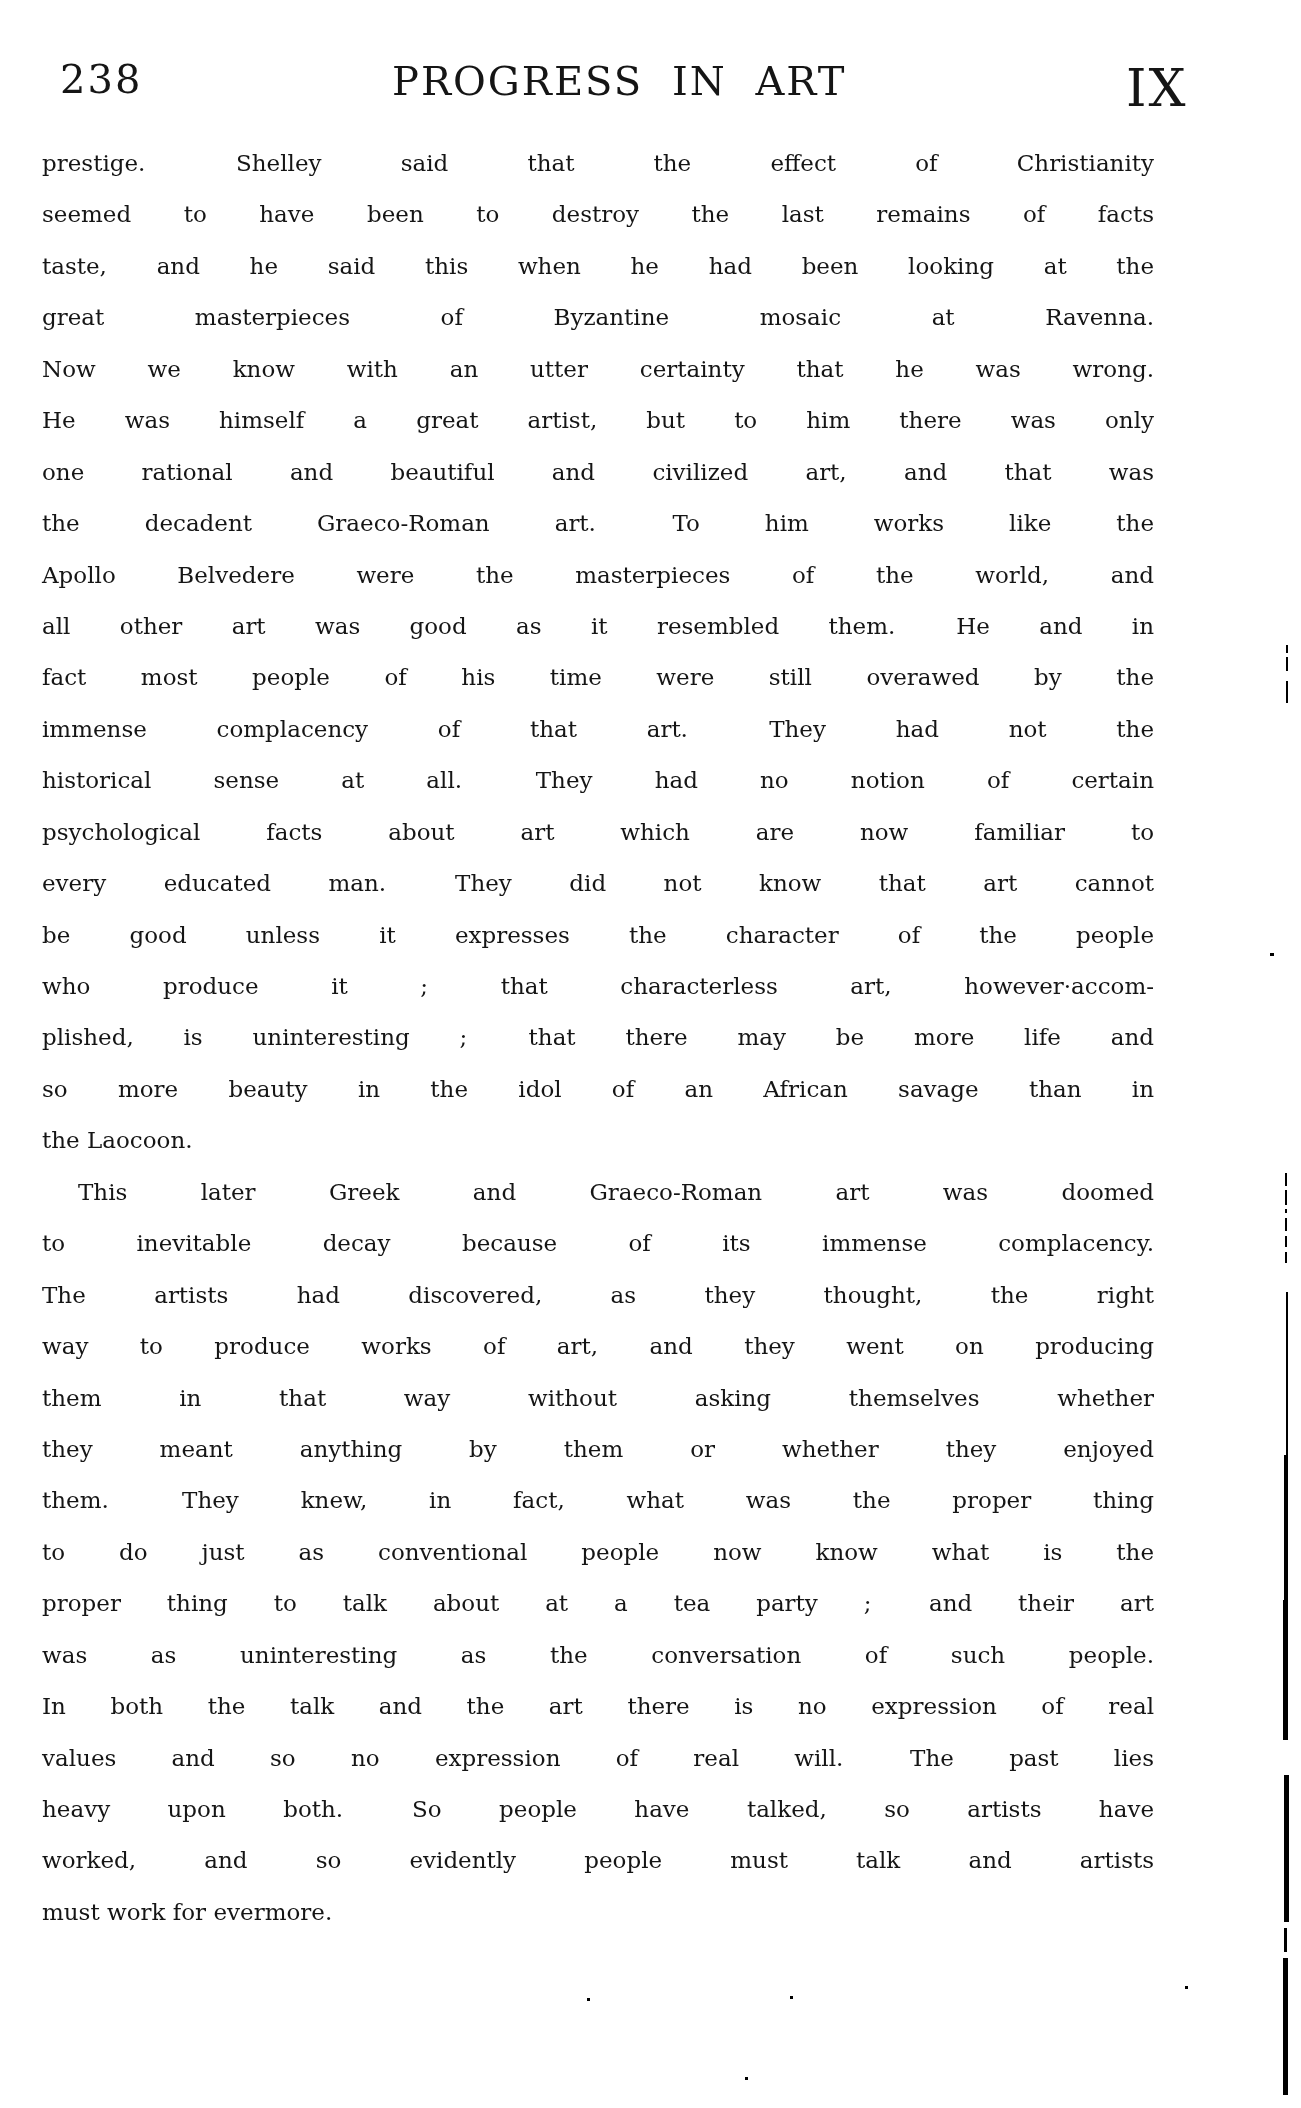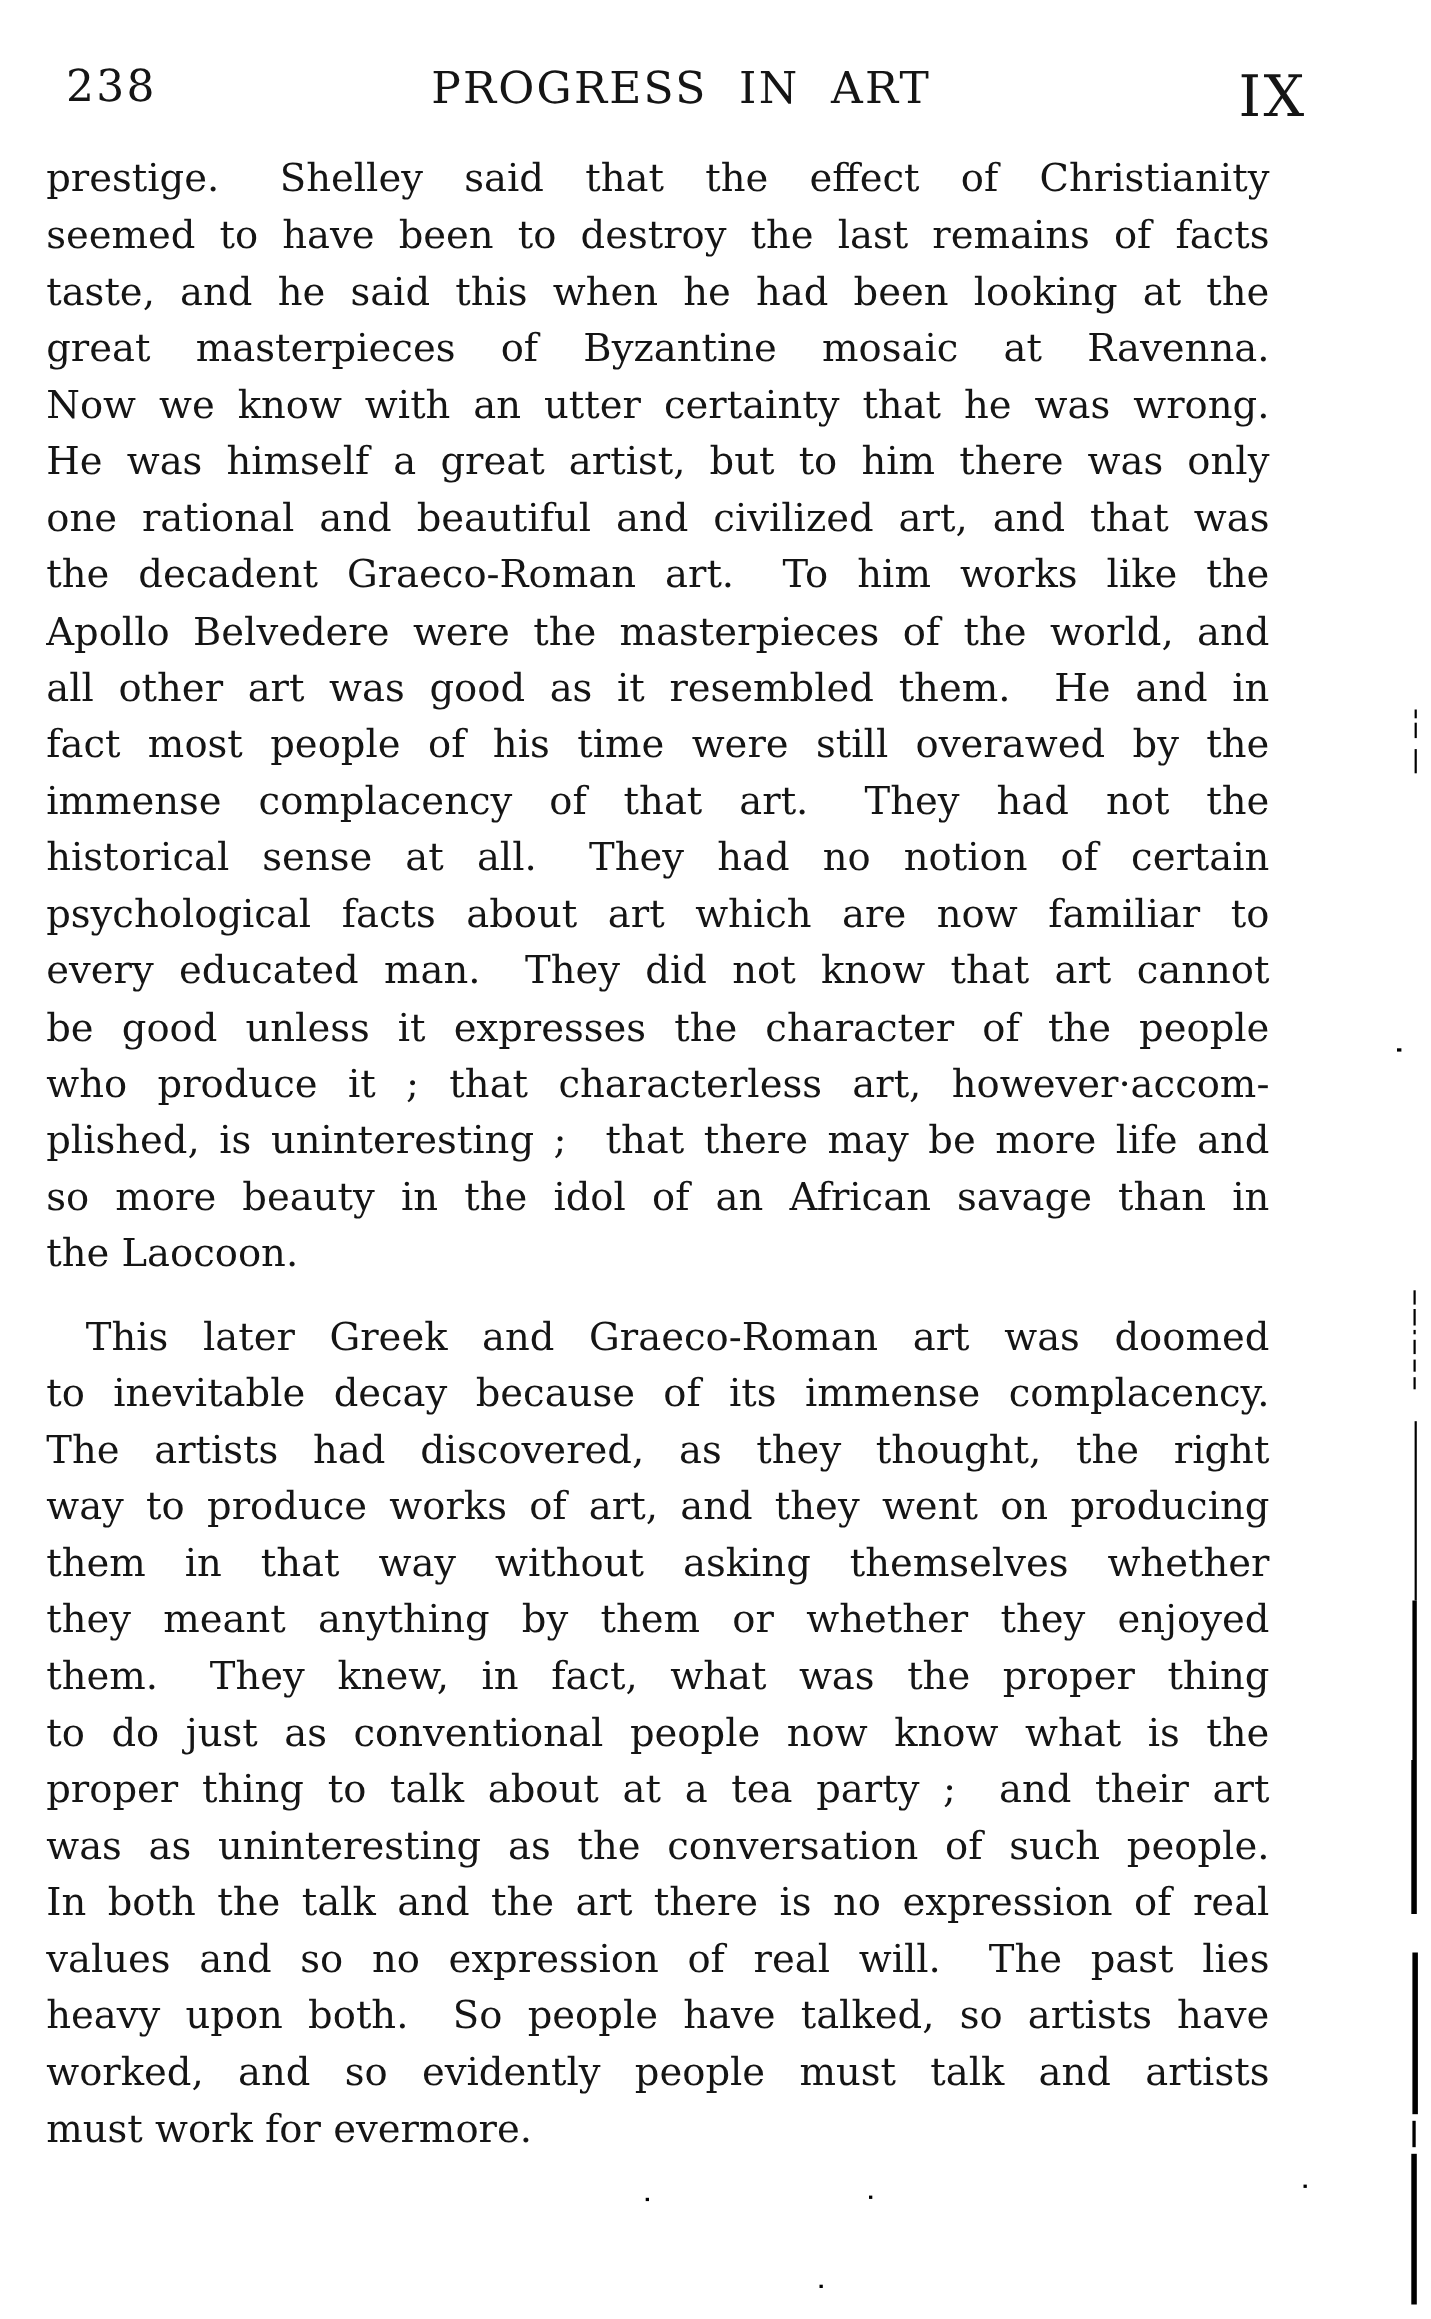--- a/index.html
+++ b/index.html
@@ -41,35 +41,34 @@
     letter-spacing: 2px;
   }
   
   .text-block {
     position: absolute;
     left: 42px;
     top: 138px;
     width: 1112px;
   }
   .line {
-    font-size: 35px;
+    font-size: 23px;
     line-height: 51.45px;
     height: 51.45px;
     white-space: normal;
     text-align: justify;
     text-align-last: justify;
     overflow: visible;
   }
   .line.flush {
     text-align: left;
     text-align-last: left;
   }
   .line.indent {
     text-indent: 36px;
-    margin-top: 24px;
   }
   
   .mark {
     position: absolute;
     background: #000000;
   }
 </style>
 </head>
 <body>
 

